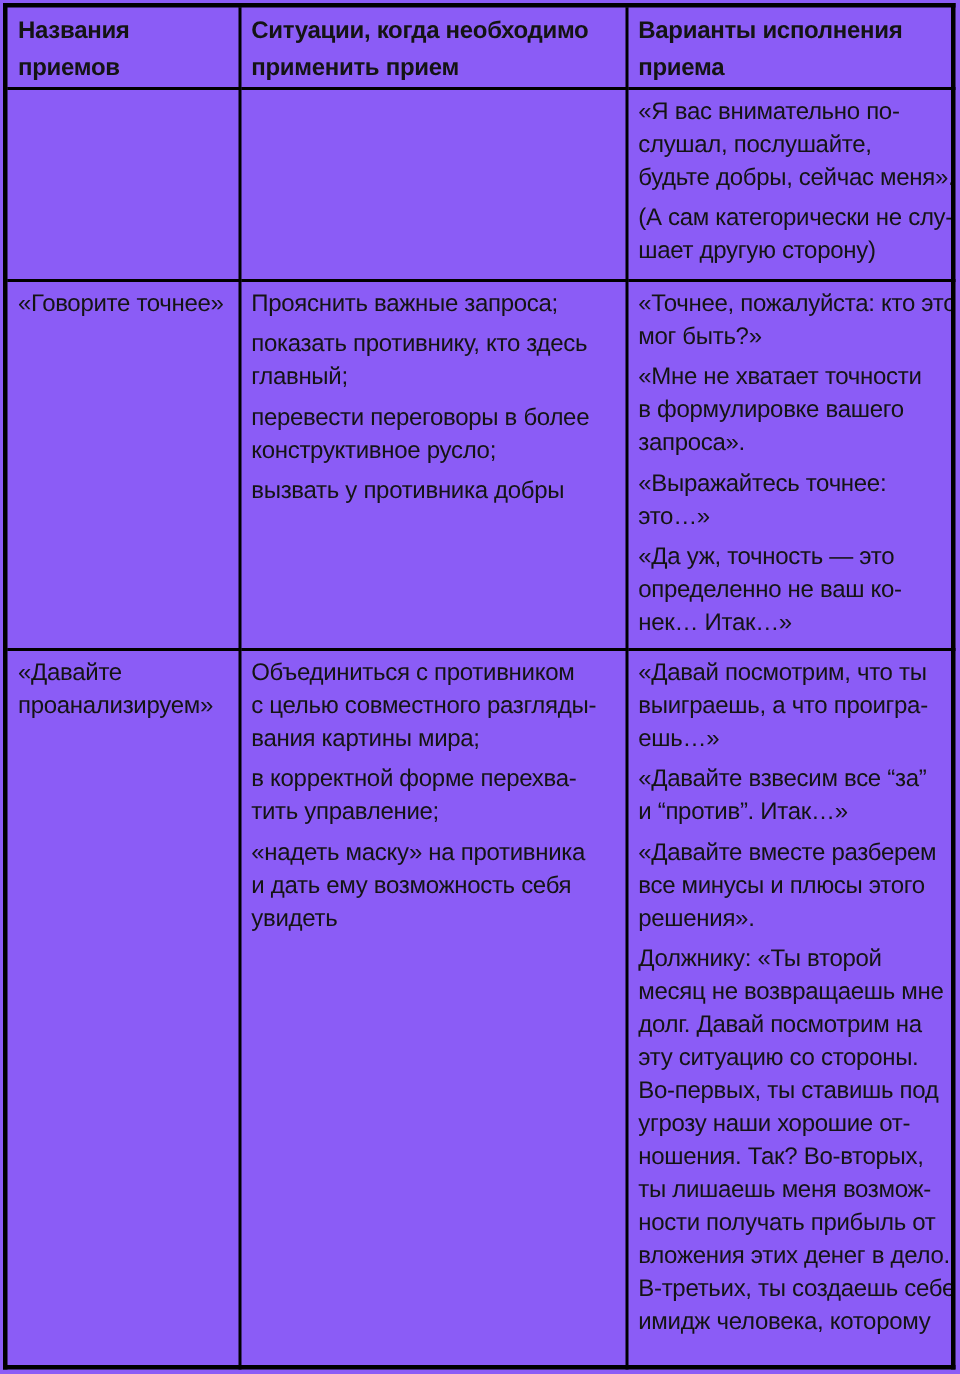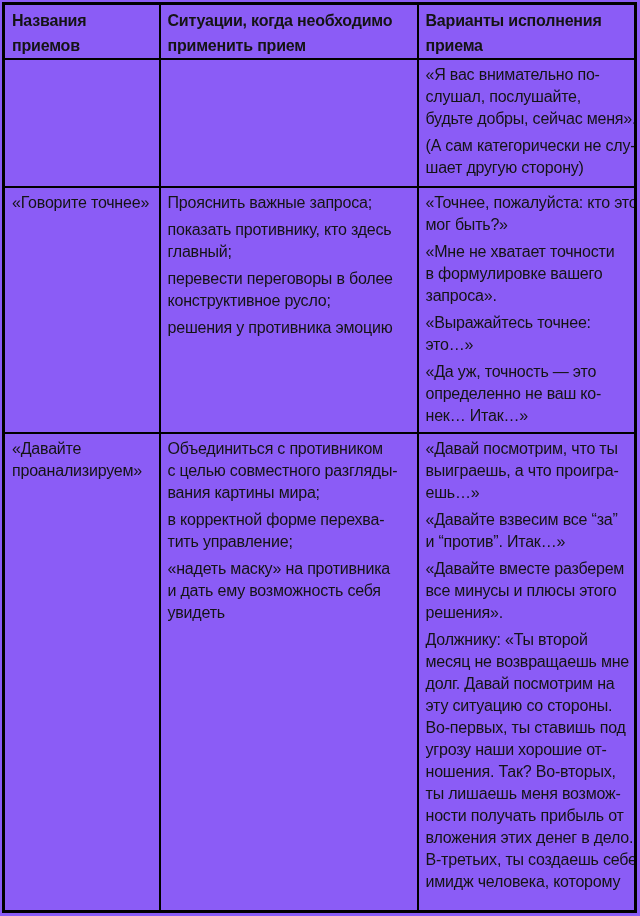--- a/index.html
+++ b/index.html
@@ -76,21 +76,21 @@
           </td>
         </tr>
         <tr style="height: 239px;">
           <td>
             <p>«Говорите точнее»</p>
           </td>
           <td>
             <p>Прояснить важные запроса;</p>
             <p>показать противнику, кто здесь<br>главный;</p>
             <p>перевести переговоры в более<br>конструктивное русло;</p>
-            <p>решения у противника эмоцию</p>
+            <p>вызвать у противника добры</p>
           </td>
           <td>
             <p>«Точнее, пожалуйста: кто это<br>мог быть?»</p>
             <p>«Мне не хватает точности<br>в формулировке вашего<br>запроса».</p>
             <p>«Выражайтесь точнее:<br>это…»</p>
             <p>«Да уж, точность — это<br>определенно не ваш ко-<br>нек… Итак…»</p>
           </td>
         </tr>
         <tr>
           <td>

